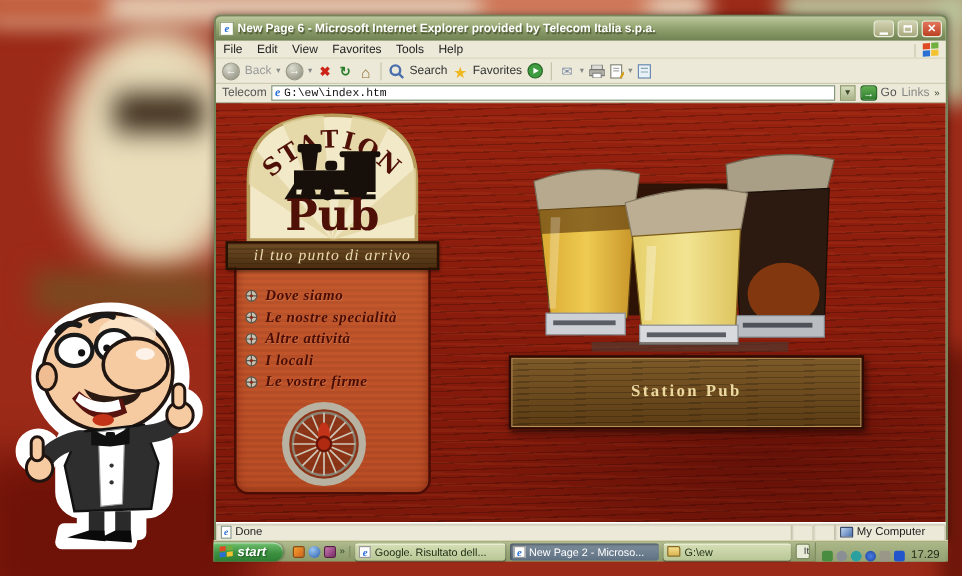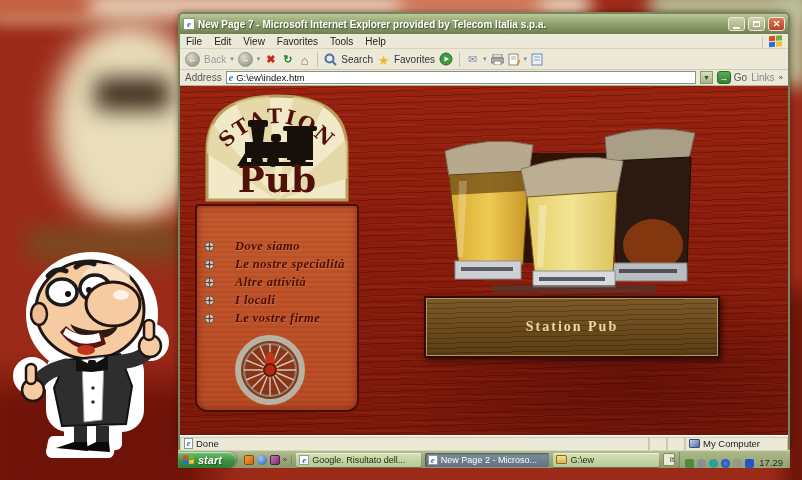--- a/index.html
+++ b/index.html
@@ -32,21 +32,21 @@
   .toolbar { height:21px; display:flex; align-items:center; gap:4px; padding:0 5px; background:#ece9d8; border-bottom:1px solid #cfcbb2; font-size:10px; color:#555; }
   .circ { width:15px; height:15px; border-radius:50%; display:grid; place-items:center; color:#fff; font-size:9px; font-weight:bold;
         background:radial-gradient(circle at 35% 30%,#e4e4da,#a9a99a 70%); border:1px solid #9a9a88; }
   .tsep { width:1px; height:15px; background:#c8c4aa; margin:0 2px; }
   .tlabel { color:#333; }
   .drop { font-size:7px; color:#888; }
   .ico13 { width:13px; height:13px; display:grid; place-items:center; font-size:11px; }
 
   .addressbar { height:16px; display:flex; align-items:center; gap:4px; padding:0 5px; background:#ece9d8; border-bottom:1px solid #b8b49a; font-size:10px; color:#555; }
   .addr-box { flex:1; height:13px; background:#fff; border:1px solid #86967a; display:flex; align-items:center; gap:3px; padding:0 2px; }
-  .addr-box input { border:none; outline:none; flex:1; font-size:9.5px; font-family:Liberation Sans, sans-serif; color:#111; background:transparent; }
+  .addr-box input { border:none; outline:none; flex:1; font-size:9.5px; font-family:Liberation Mono, monospace; color:#111; background:transparent; }
   .e-ico { font:italic bold 10px/10px "Liberation Serif",serif; color:#2a6fd4; }
   .dd-btn { width:13px; height:13px; background:linear-gradient(180deg,#d8dec0,#a9b488); border:1px solid #8a9a6a; font-size:7px; color:#3a4a2a; display:grid; place-items:center; }
   .go-btn { display:flex; align-items:center; gap:3px; }
   .go-sq { width:14px; height:13px; border-radius:3px; background:linear-gradient(180deg,#5fae4f,#2f7d2f); color:#fff; font-size:9px; display:grid; place-items:center; border:1px solid #2a6a2a; }
 
   
   .content { position:relative; flex:1; overflow:hidden;
      background:
        radial-gradient(ellipse 60% 40% at 75% 85%, rgba(50,0,0,.35), transparent 70%),
        repeating-linear-gradient(178deg, rgba(0,0,0,.20) 0 1px, transparent 1px 6px),
@@ -57,21 +57,21 @@
   .panel { position:absolute; left:3px; top:116px; width:164px; height:208px; background:
        repeating-linear-gradient(180deg, rgba(0,0,0,.06) 0 2px, transparent 2px 5px),
        linear-gradient(180deg,#c65a2e,#b94c24);
        border:2px solid #4a0e06; border-radius:4px 4px 12px 12px; box-shadow:inset 0 0 8px rgba(90,10,0,.5); }
   .badge { position:absolute; left:7px; top:0; }
   .banner { position:absolute; left:-4px; top:113px; width:178px; height:24px; display:flex; align-items:center; justify-content:center;
        background:repeating-linear-gradient(180deg, rgba(0,0,0,.15) 0 1px, transparent 1px 4px), linear-gradient(180deg,#6e4c24,#4a2e10);
        border:2px solid #241204; box-shadow:1px 2px 3px rgba(0,0,0,.5);
        font:italic 13px "Liberation Serif",serif; color:#ecdcB0; color:#ecdcb0; letter-spacing:1px; }
   .nav { position:absolute; left:12px; top:152px; display:flex; flex-direction:column; gap:5px; }
-  .nav-item { display:flex; align-items:center; gap:20px; height:13px; cursor:pointer; }
+  .nav-item { display:flex; align-items:center; gap:6px; height:13px; cursor:pointer; }
   .nav-item span.lbl { font:italic bold 12.5px "Liberation Serif",serif; color:#4a0c04; text-shadow:0.5px 0.5px 0 rgba(255,200,150,.25); letter-spacing:.5px; }
   .wheel { position:absolute; left:40px; top:244px; }
 
   .beers { position:absolute; left:255px; top:21px; }
   .plaque { position:absolute; left:244px; top:210px; width:296px; height:62px; display:flex; flex-direction:column; justify-content:center; gap:3px; text-align:center;
        background:repeating-linear-gradient(179deg, rgba(0,0,0,.22) 0 1px, transparent 1px 5px), linear-gradient(180deg,#7d5a28,#5c3c14);
        border:2px solid #2e0c04; box-shadow:inset 0 0 0 1px #b9945a, 2px 3px 6px rgba(0,0,0,.55); }
   .plq1 { font:bold 14px "Liberation Serif",serif; color:#ecd9a0; letter-spacing:2px; }
   .plq2 { font:11px "Liberation Serif",serif; color:#dcc684; letter-spacing:1px; }
 
@@ -121,21 +121,21 @@
   <div class="blob" style="left:28px;top:226px;width:155px;height:36px;background:#7a4a20;filter:blur(11px);"></div>
   <div class="blob" style="left:-20px;top:380px;width:230px;height:130px;background:#6f1208;filter:blur(18px);"></div>
   <div class="blob" style="left:782px;top:-4px;width:26px;height:90px;background:#b9c39b;"></div>
   <div class="blob" style="left:786px;top:290px;width:22px;height:210px;background:#5f1006;filter:blur(10px);"></div>
 
   <div class="shot">
     <div class="ie">
 
       <div class="titlebar">
         <div class="title-ico">e</div>
-        <div class="title-txt">New Page 7 - Microsoft Internet Explorer provided by Telecom Italia s.p.a.</div>
+        <div class="title-txt">New Page 6 - Microsoft Internet Explorer provided by Telecom Italia s.p.a.</div>
         <div class="tb-btn">
             <i class="gl-min"></i>
           </div>
         <div class="tb-btn">
             <i class="gl-res"></i>
           </div>
         <div class="tb-btn close">
             <span class="gl-x">✕</span>
           </div>
       </div>
@@ -192,21 +192,21 @@
           </svg>
         <span class="drop">▾</span>
         <svg width="12" height="13">
             <rect x="1" y="1" width="10" height="11" fill="#e8f0f8" stroke="#6a8ab0"></rect>
             <line x1="3" y1="4" x2="9" y2="4" stroke="#8aa"></line>
             <line x1="3" y1="7" x2="9" y2="7" stroke="#8aa"></line>
           </svg>
       </div>
 
       <div class="addressbar">
-        <span>Address</span>
+        <span>Telecom</span>
         <div class="addr-box">
           <span class="e-ico">e</span>
           <input readonly="" value="G:\ew\index.htm" style="">
         </div>
         <span class="dd-btn">▼</span>
         <span class="go-btn">
           <span class="go-sq">→</span>
           <span>Go</span>
         </span>
         <span style="color:#888">Links</span>
@@ -244,20 +244,23 @@
               <rect x="84" y="38" width="34" height="5" rx="2"></rect>
               <rect x="46" y="54" width="44" height="16"></rect>
               <polygon points="52,38 66,38 64,54 54,54"></polygon>
               <rect x="49" y="32" width="20" height="7" rx="2"></rect>
               <rect x="72" y="46" width="10" height="8" rx="3"></rect>
               <polygon points="38,78 48,62 48,78"></polygon>
             </g>
             <text x="78" y="104" text-anchor="middle" font-family="DejaVu Serif, serif" font-weight="bold" font-size="36" fill="#4f1008">Pub</text>
           </svg>
 
+          <div class="banner">
+            <span>il tuo punto di arrivo</span>
+          </div>
 
           <div class="nav">
             <div class="nav-item">
               <svg width="11" height="11">
                   <circle cx="5.5" cy="5.5" r="4.5" fill="#c9c2b0" stroke="#5a544a"></circle>
                   <line x1="5.5" y1="1" x2="5.5" y2="10" stroke="#5a544a"></line>
                   <line x1="1" y1="5.5" x2="10" y2="5.5" stroke="#5a544a"></line>
                   <circle cx="5.5" cy="5.5" r="1.3" fill="#8a2a1a"></circle>
                 </svg>
               <span class="lbl">Dove siamo</span>
@@ -357,21 +360,21 @@
         </div>
       </div>
 
       <div class="statusbar">
         <div class="seg grow">
           <span class="pg-ico">e</span>
           <span>Done</span>
         </div>
         <div class="seg" style="width:18px"></div>
         <div class="seg" style="width:18px"></div>
-        <div class="seg" style="width:103px">
+        <div class="seg" style="width:92px">
           <span class="pc-ico"></span>
           <span>My Computer</span>
         </div>
       </div>
     </div>
 
     <div class="taskbar">
       <div class="start">
         <span class="flag-s">
           <i style="background:#e04a22"></i>

